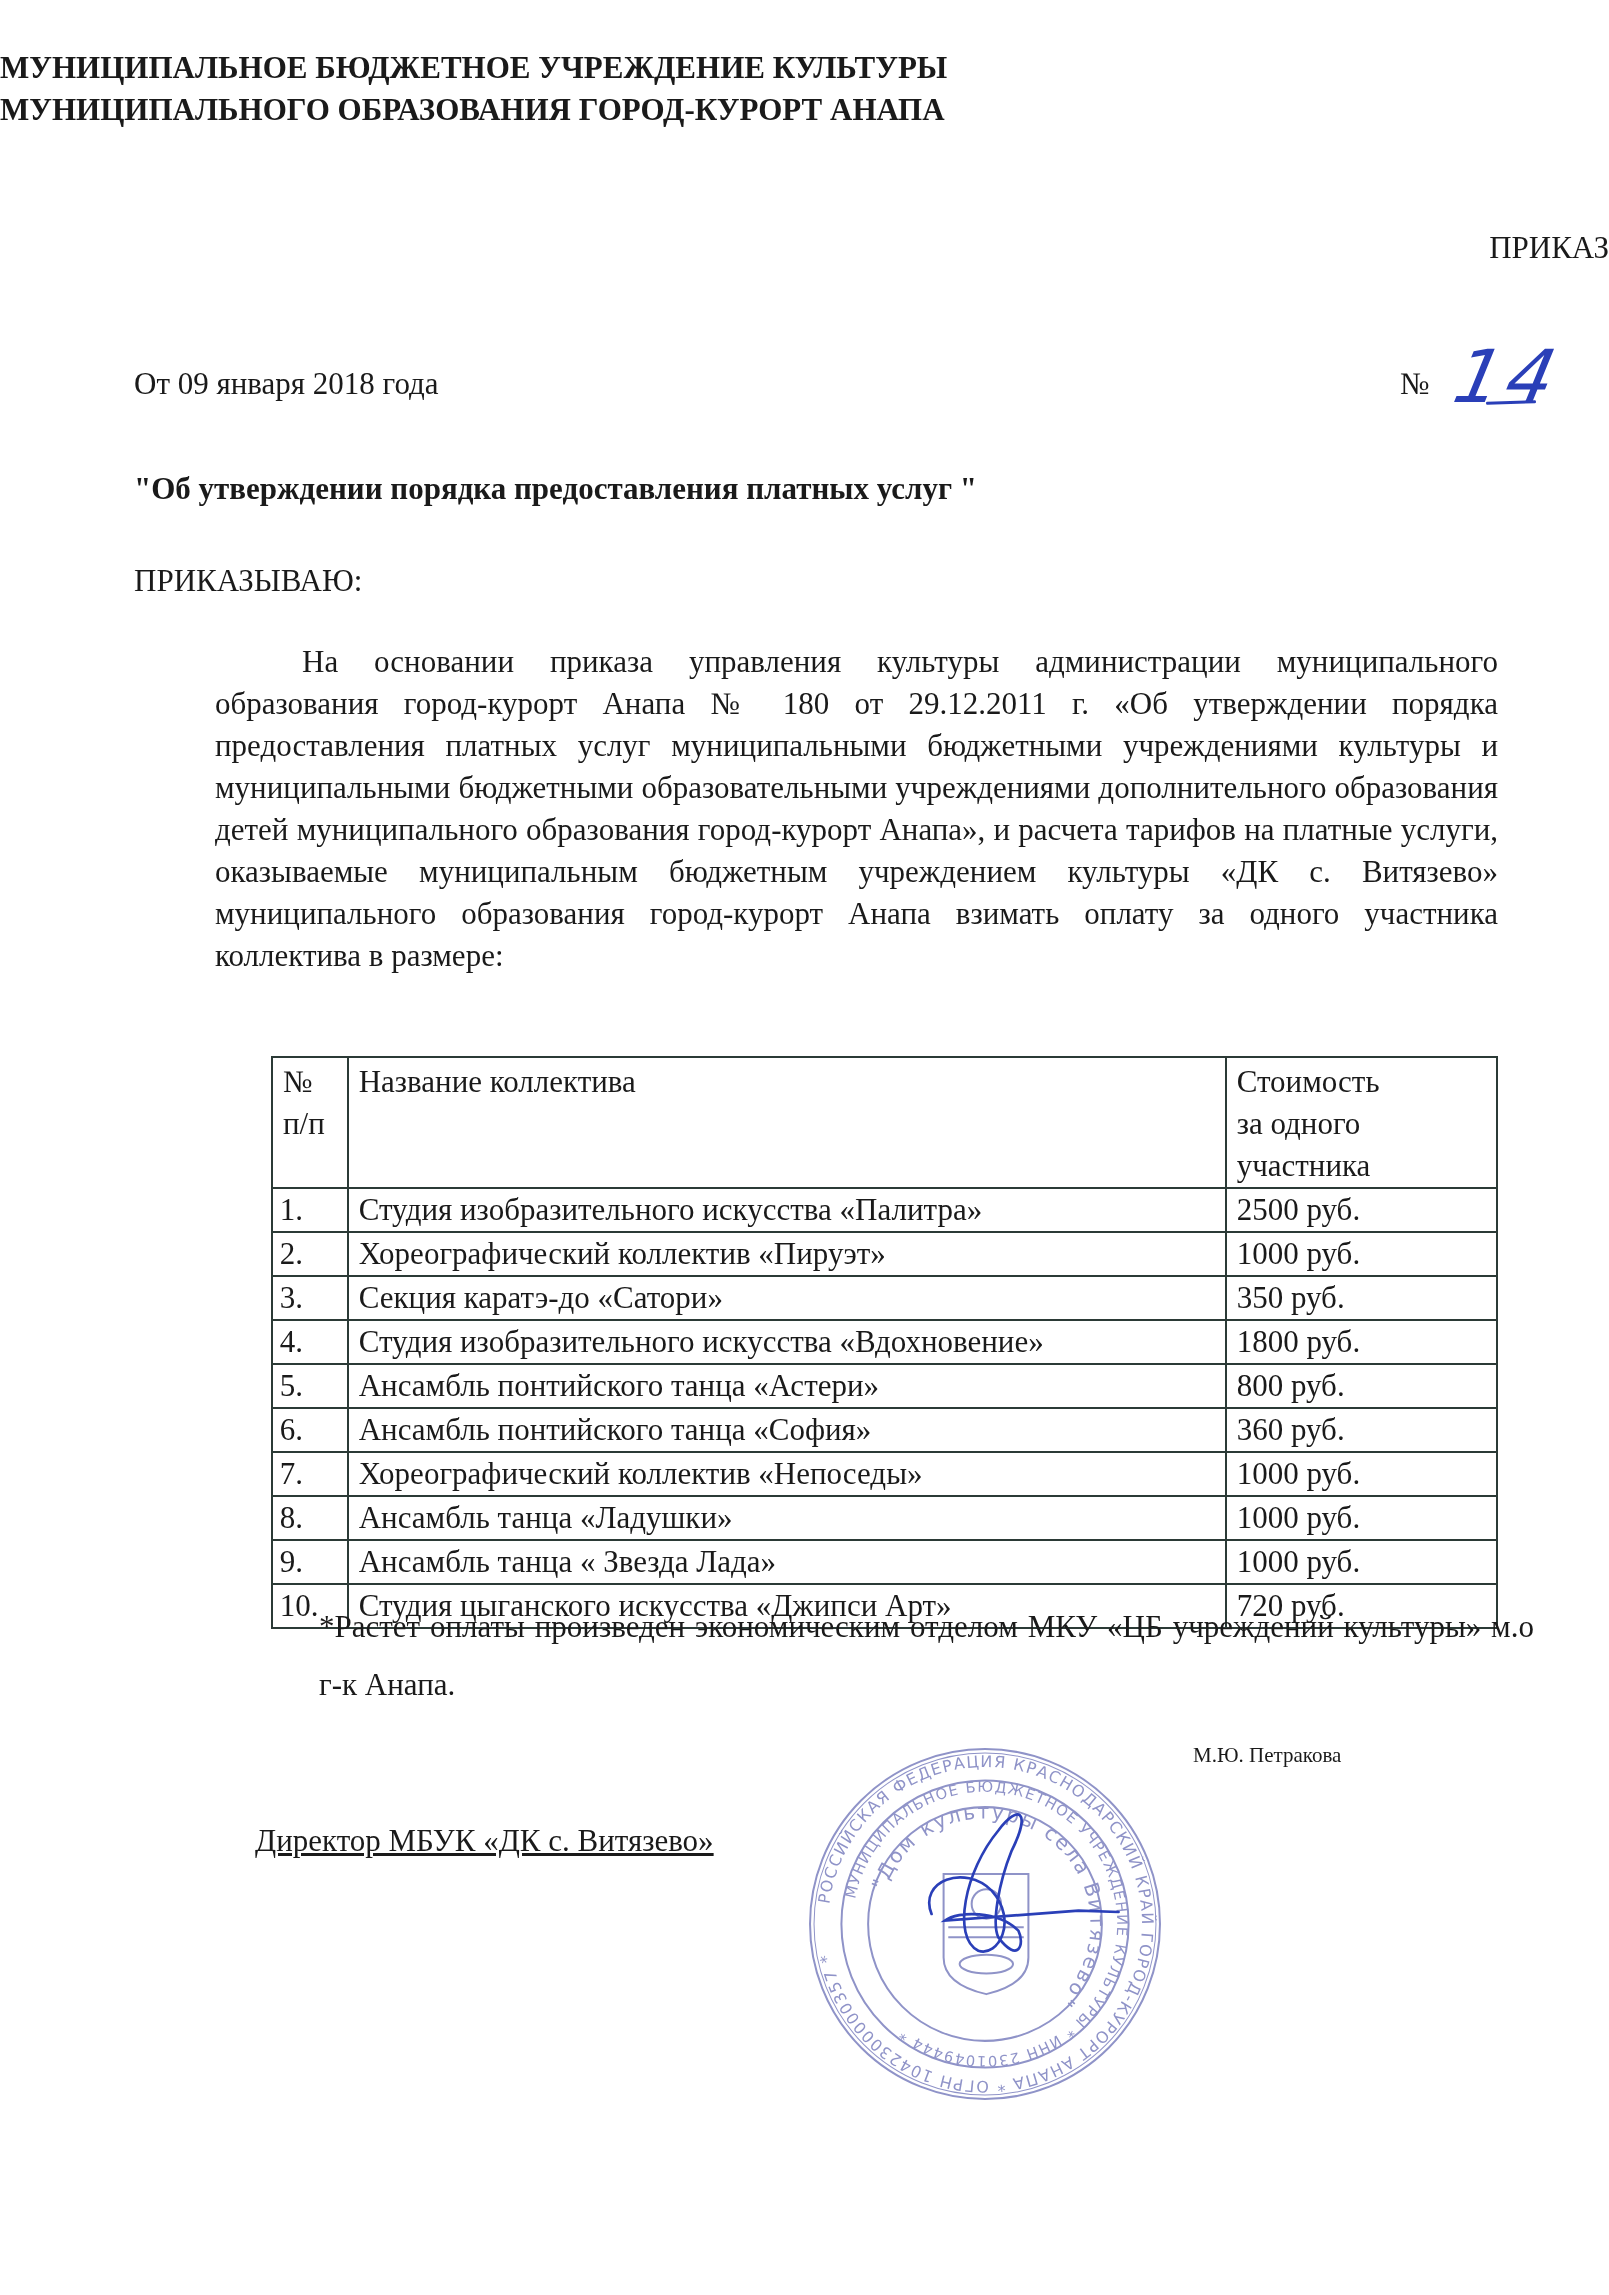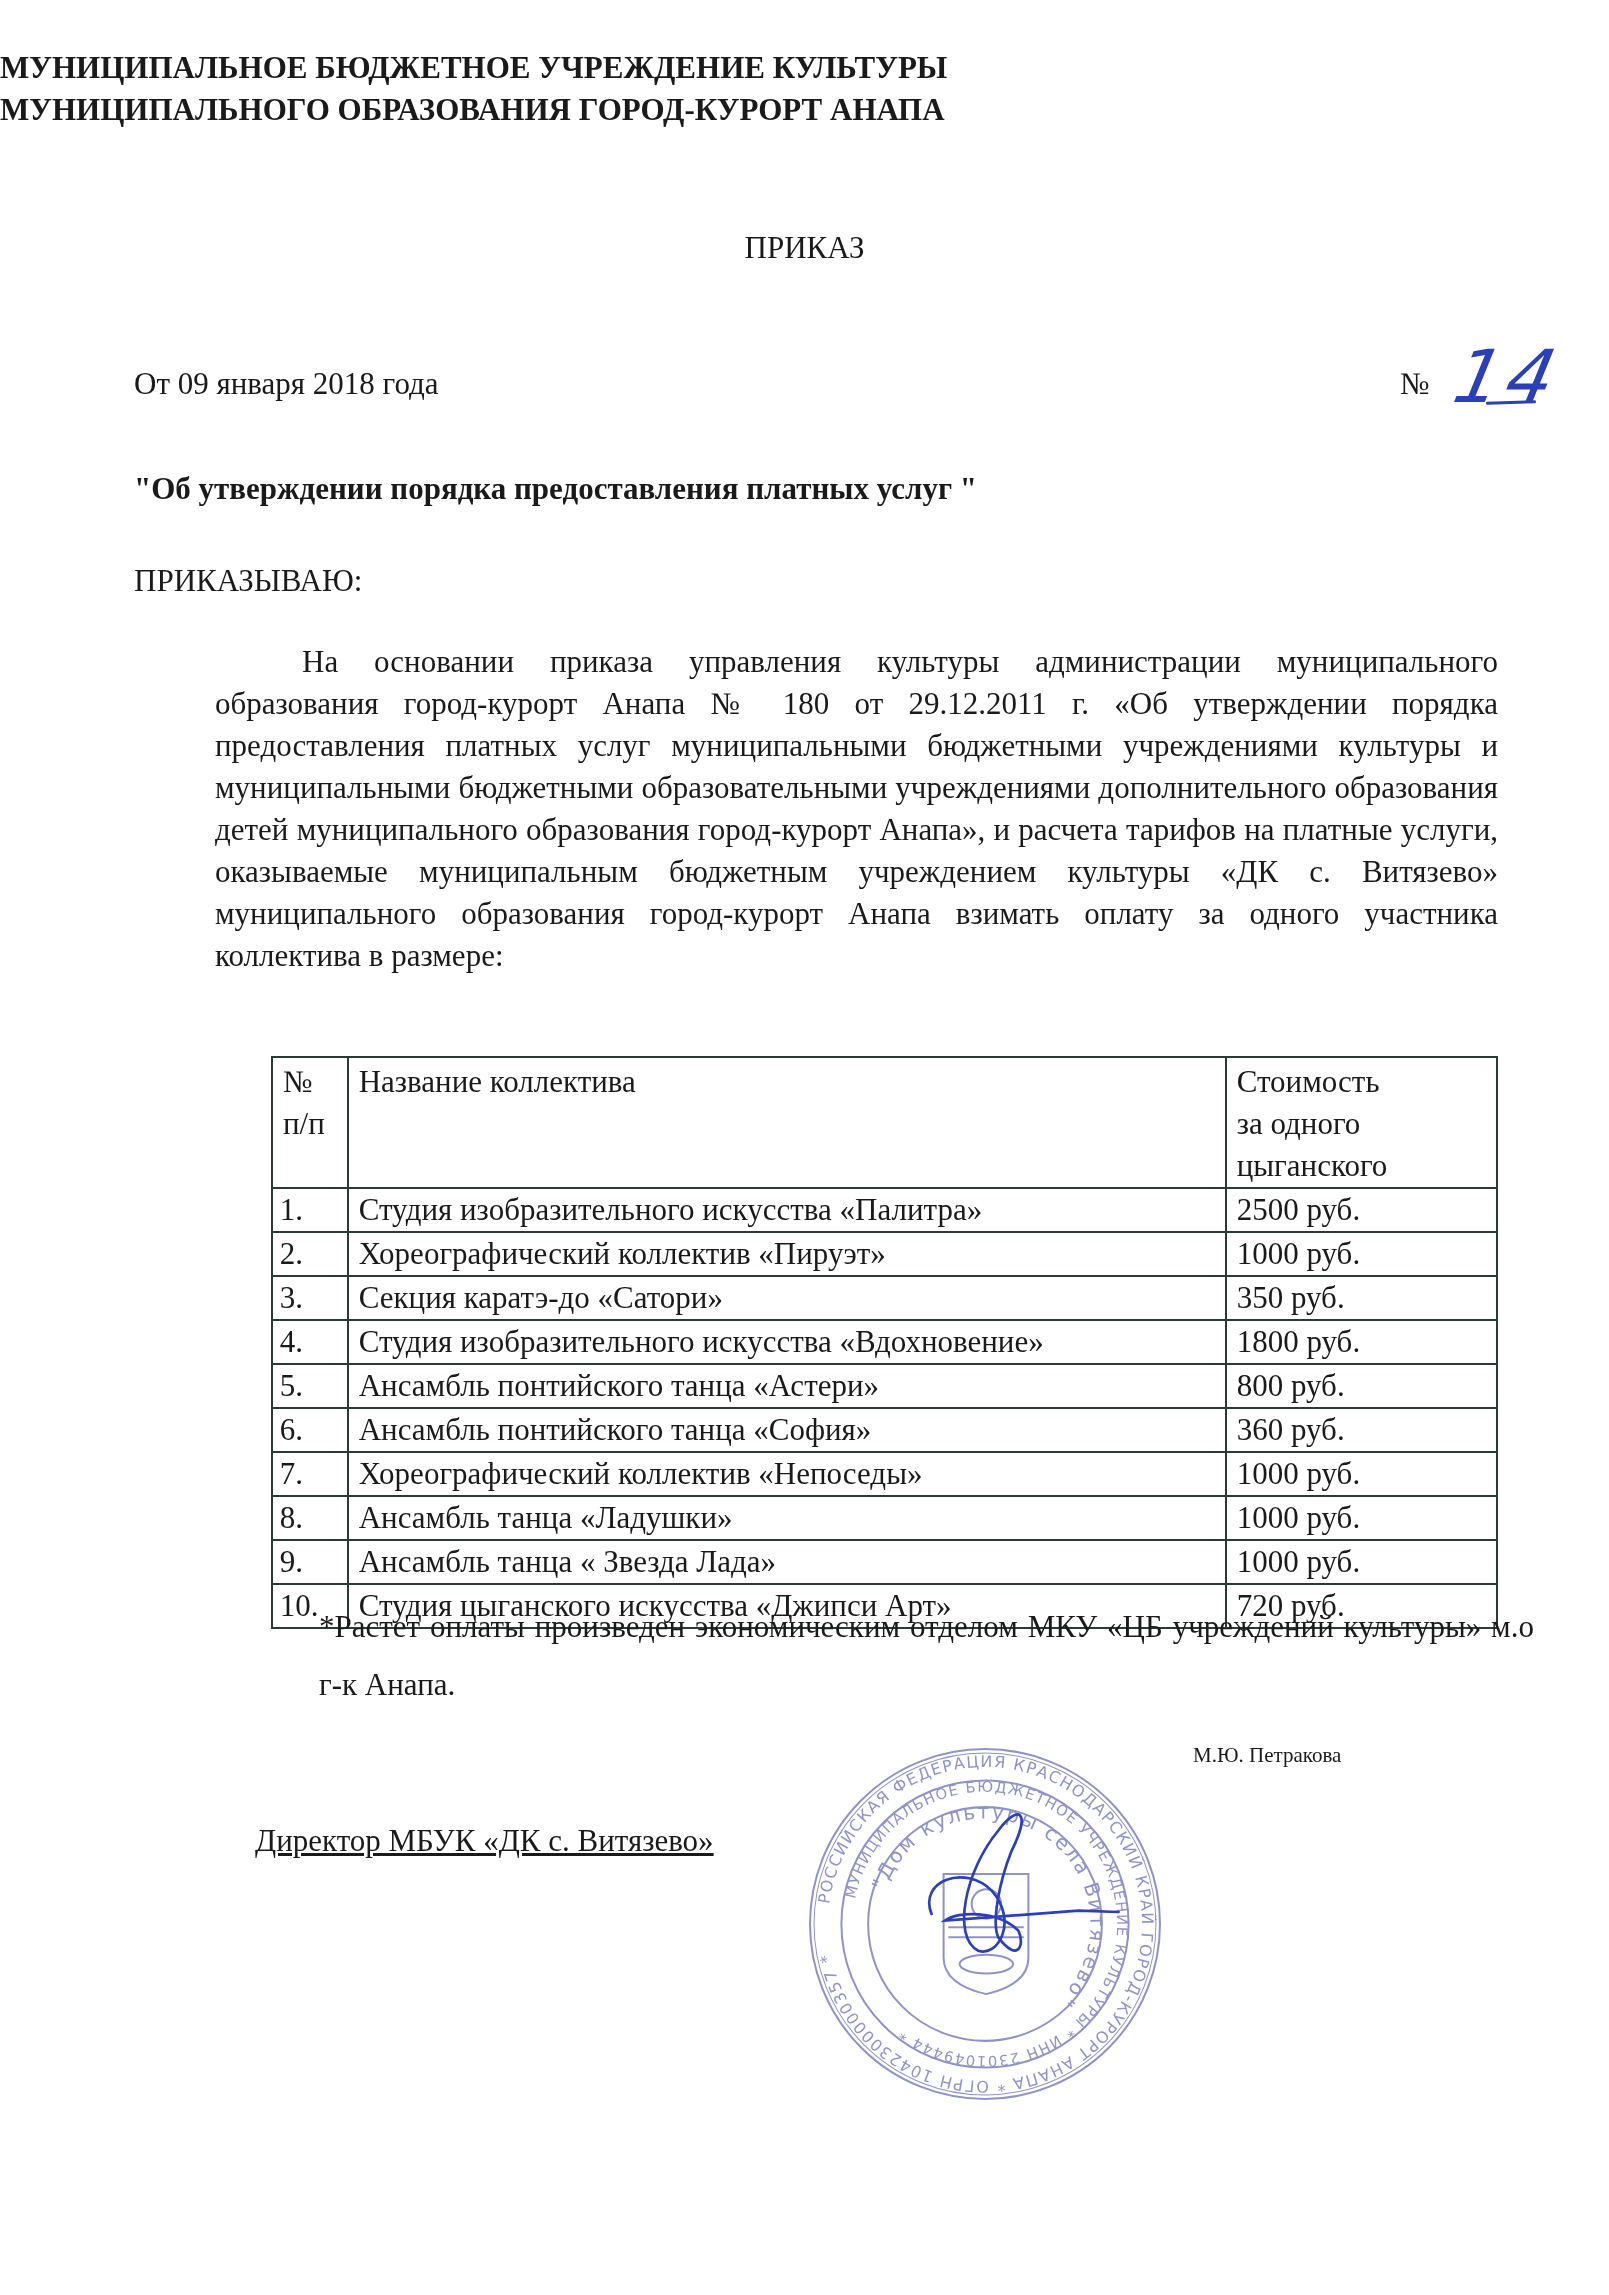--- a/index.html
+++ b/index.html
@@ -7,21 +7,21 @@
     width: 1609px; height: 2295px; position: relative; overflow: hidden;
     font-family: "Liberation Serif", "DejaVu Serif", serif;
     color: #1a1a1a;
   }
   .abs { position: absolute; }
   .header {
     left: 0; width: 1609px; top: 47px; 
     font-weight: bold; font-size: 31px; line-height: 42px;
   }
   .order-title {
-    left: 0; width: 1609px; top: 230px; text-align: center;
+    left: 0; width: 1609px; top: 230px; text-align: right;
     font-size: 31px;
   }
   .date-line { left: 134px; top: 366px; font-size: 31px; }
   .num-sign { left: 1400px; top: 366px; font-size: 31px; }
   .num-hand {
     left: 1456px; top: 334px; font-size: 73px; color: #2a3fb8;
     font-family: "DejaVu Sans", sans-serif; font-style: italic; font-weight: 300;
     letter-spacing: 5.3px; transform: skewX(-12deg);
   }
   .num-underline { left: 1486px; top: 401px; width: 50px; height: 2.7px; background: #2a3fb8; border-radius: 1.3px; transform: rotate(-2deg); }
@@ -76,21 +76,21 @@
   <thead>
     <tr>
       <th class="num" style="font-weight:normal">
         <div>№</div>
         <div>п/п</div>
       </th>
       <th class="name">Название коллектива</th>
       <th>
         <div>Стоимость</div>
         <div>за одного</div>
-        <div>цыганского</div>
+        <div>участника</div>
       </th>
     </tr>
   </thead>
   <tbody>
     <tr>
       <td class="num">1.</td>
       <td class="name">Студия изобразительного искусства «Палитра»</td>
       <td>2500 руб.</td>
     </tr>
     <tr>

